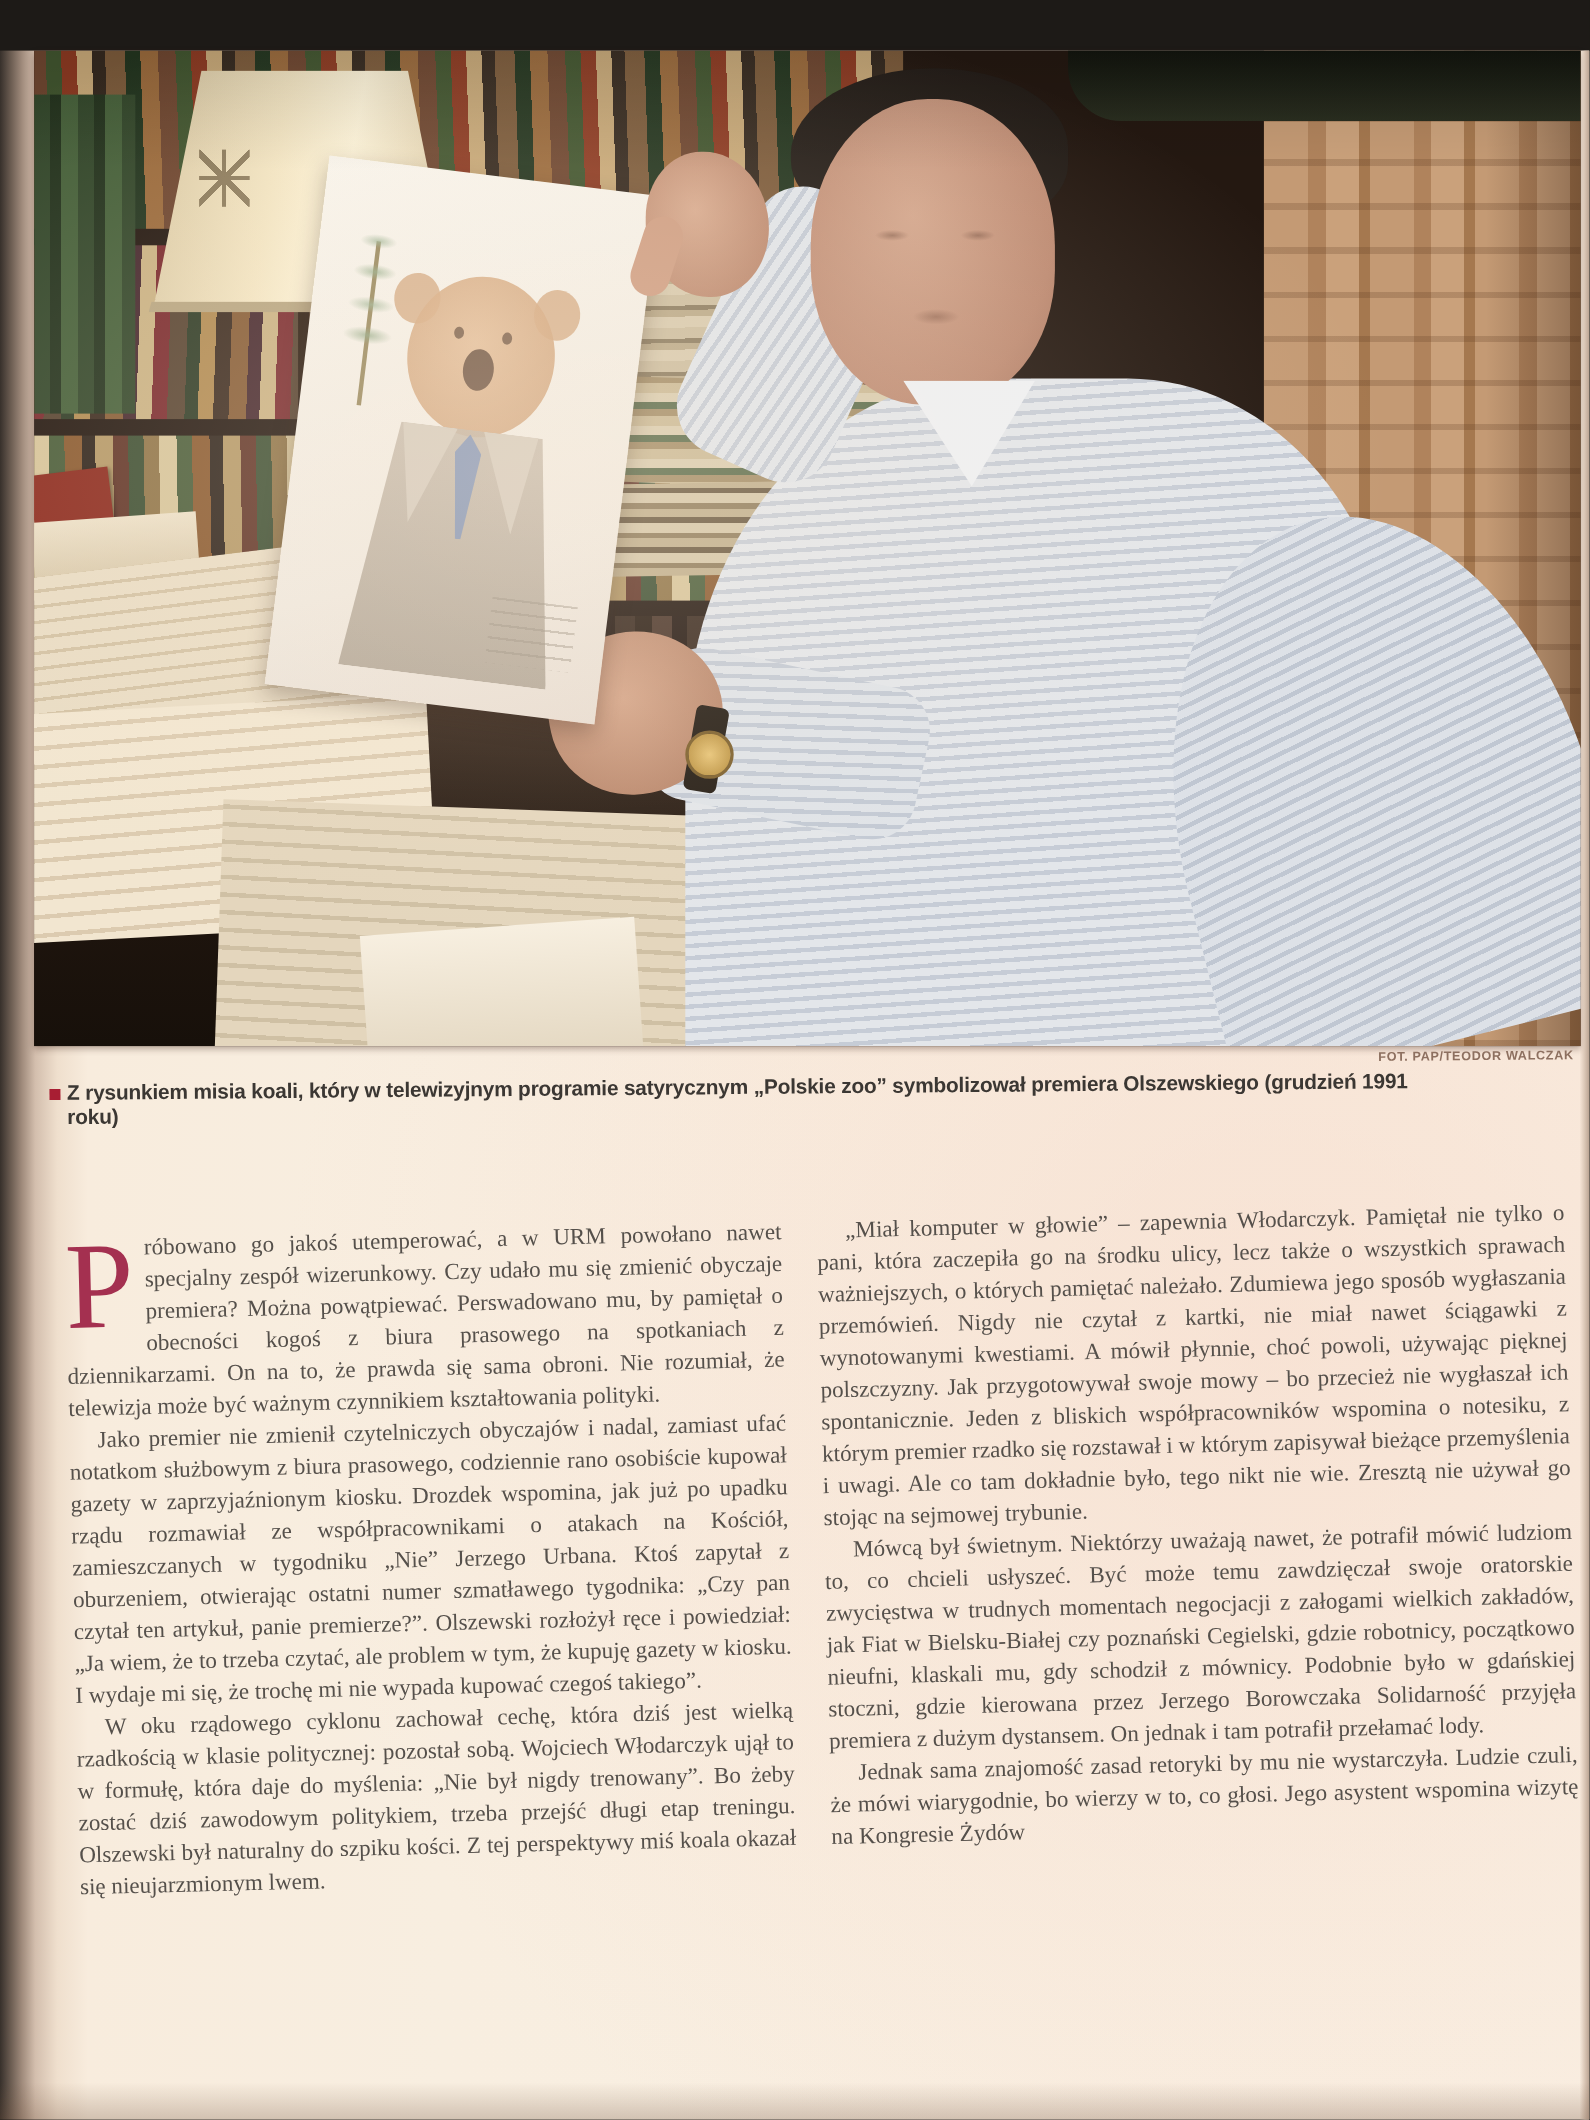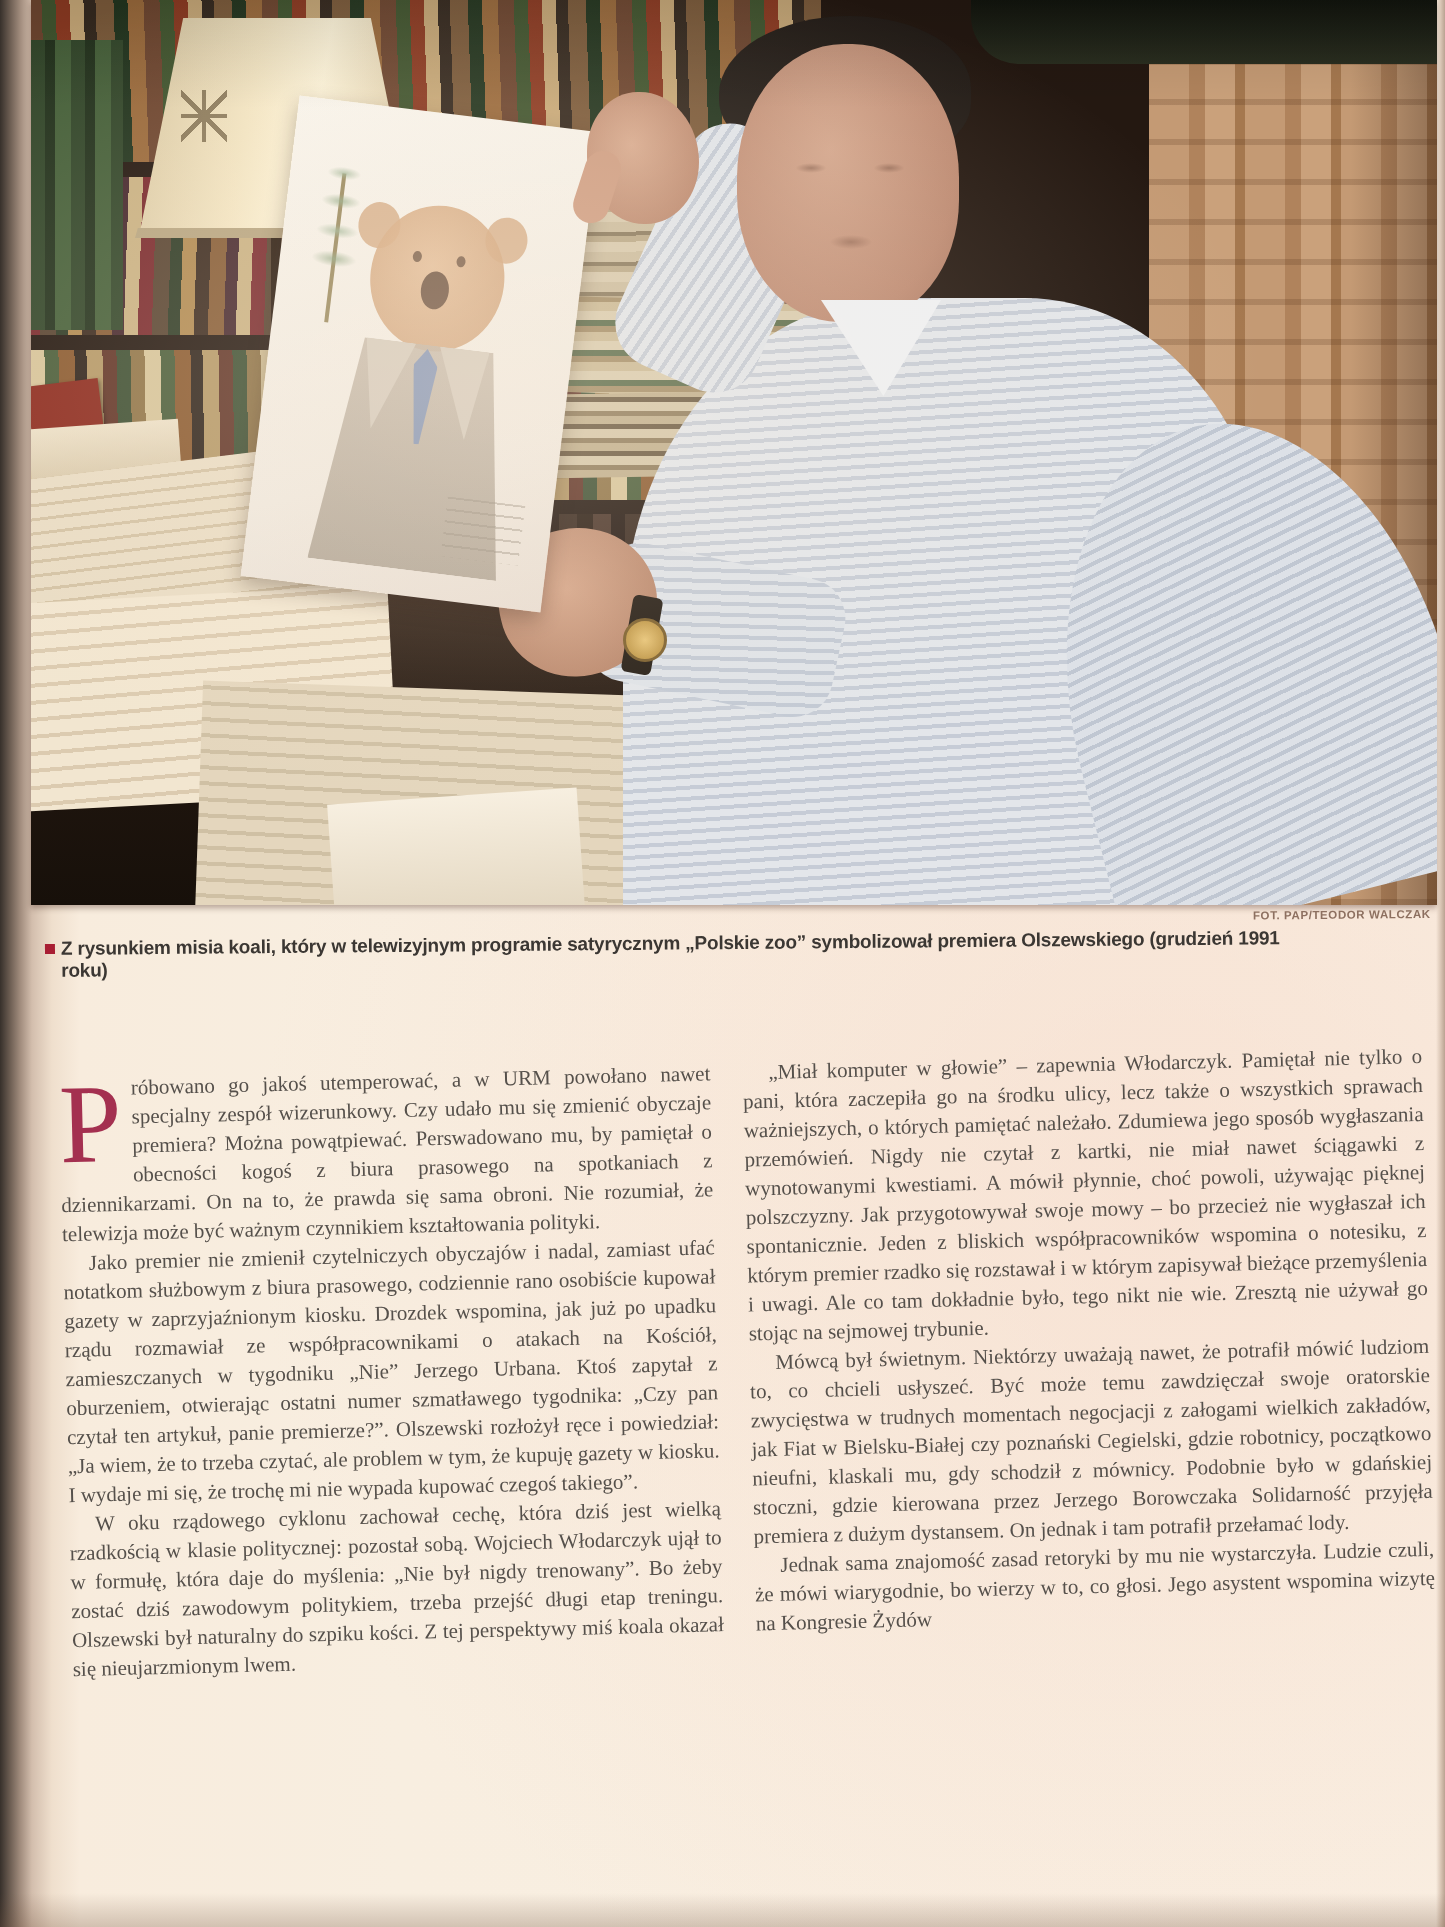--- a/index.html
+++ b/index.html
@@ -1,21 +1,21 @@
 <!DOCTYPE html>
 <html lang="pl"><head>
 <meta charset="utf-8">
 <style>
   html,body{margin:0;padding:0;background:#1d1a17;}
   body{width:1445px;height:1927px;position:relative;overflow:hidden;
        font-family:"Liberation Serif", serif;}
   
   .page{position:absolute;inset:0;background:
       radial-gradient(ellipse at 80% 62%, rgba(246,212,196,.45), transparent 55%),
-      linear-gradient(90deg,#37302b 0px,#6c5d52 10px,#a08b7c 20px,#d3bead 32px,#efdfcd 52px,#f8ecdd 80px,#f8eee0 400px,#f9efe2 100%);
+      linear-gradient(90deg,#37302b 0px,#6c5d52 10px,#a08b7c 20px,#d3bead 32px,#efdfcd 52px,#f8ecdd 80px,#f8eee0 400px,#f9efe2 100%); margin-top: 46px;
   }
   .page::after{content:"";position:absolute;left:0;right:0;bottom:0;height:34px;
       background:linear-gradient(to bottom,transparent,rgba(110,80,60,.28));pointer-events:none;}
   .page-right-edge{position:absolute;top:0;right:0;width:9px;height:100%;
       background:linear-gradient(90deg,transparent,#d8c4b3 55%,#b9a291);}
   
   .photo{position:absolute;left:31px;top:0;width:1406px;height:905px;overflow:hidden;
       background:#241811;box-shadow:0 3px 6px rgba(60,30,20,.35);}
   .photo *{position:absolute;}
   .ph-flash{left:0;top:0;width:100%;height:100%;z-index:40;pointer-events:none;

